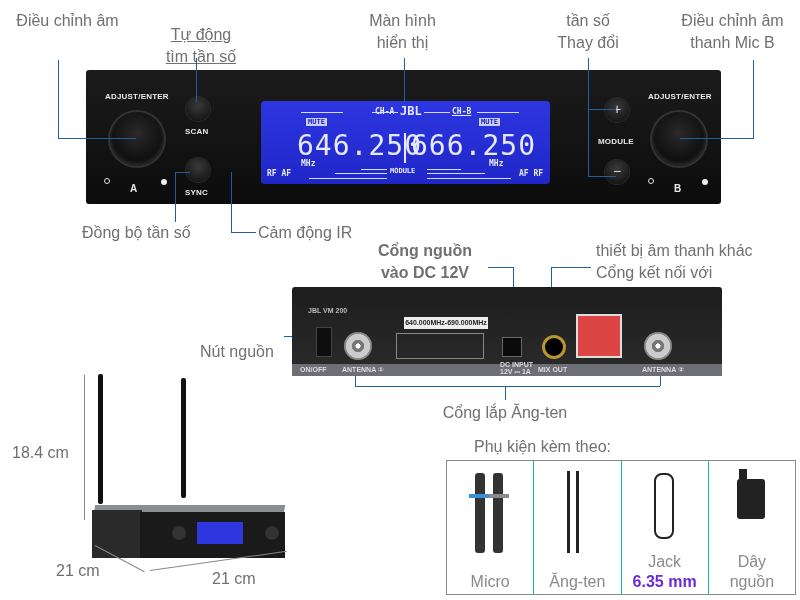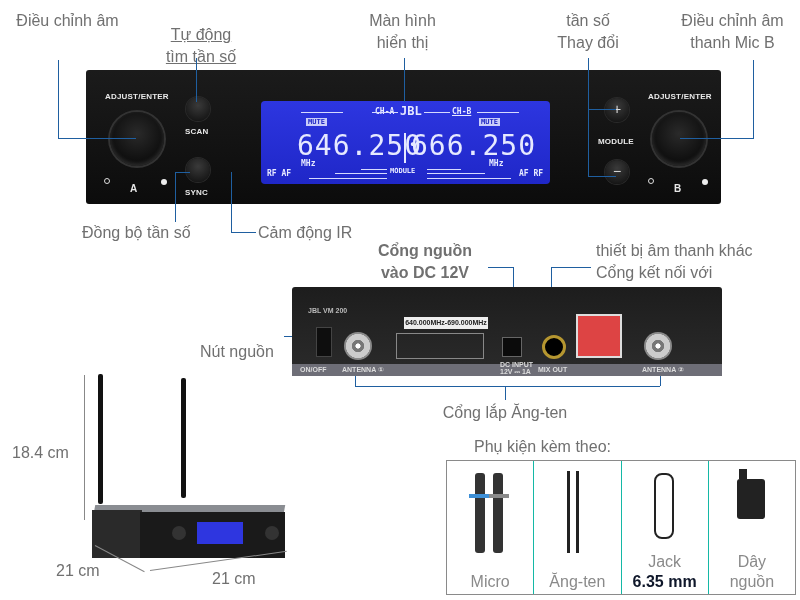--- a/index.html
+++ b/index.html
@@ -33,21 +33,21 @@
   .rear { left:292px; top:287px; width:430px; height:89px; background:linear-gradient(#1d1d1d,#2b2b2b); border-radius:3px; }
   .rear .bar { position:absolute; left:0; bottom:0; width:100%; height:12px; background:#6e6e77; }
   .rear .tx { position:absolute; font-size:7px; color:#ddd; font-weight:bold; }
   .bnc { position:absolute; width:28px; height:28px; border-radius:50%; background:radial-gradient(circle,#fff 0 12%,#777 14% 30%,#ccc 32% 60%,#8a8a8a 62%); }
 
   
   .acc { left:446px; top:460px; width:348px; height:133px; border:1px solid #8a8a8a; display:flex; }
   .cell { flex:1; border-right:1px solid #14b8a6; position:relative; }
   .cell:last-child { border-right:none; }
   .cell .name { position:absolute; bottom:2px; left:0; right:0; text-align:center; font-size:16px; line-height:20px; color:#8a8a8a; }
-  .cell .name b { color:#0f172a; }
+  .cell .name b { color:#6d28d9; }
 </style>
 </head>
 <body>
 
 <div class="lbl" style="left:0;top:10px;width:135px;">
   <div>Điều chỉnh âm</div>
 </div>
 <div class="lbl" style="left:146px;top:24px;width:110px;text-decoration:underline;">
   <div>Tự động</div>
   <div>tìm tần số</div>

